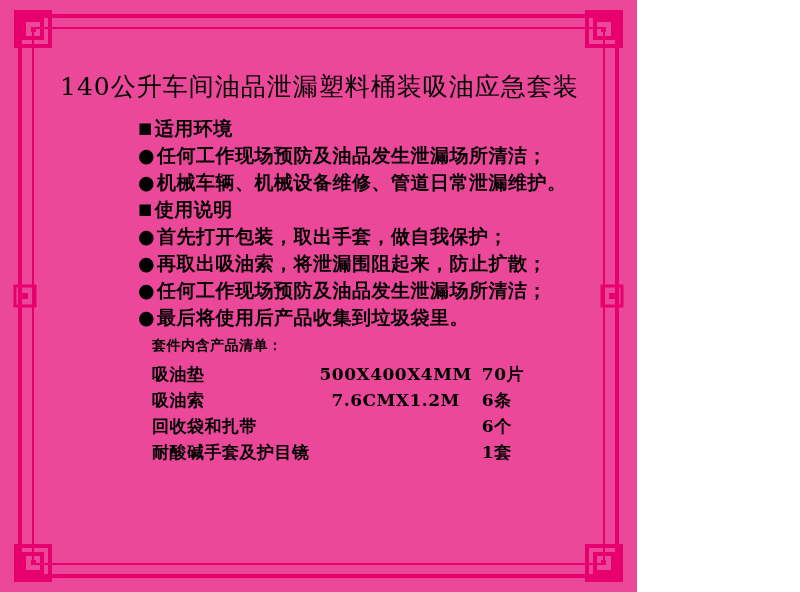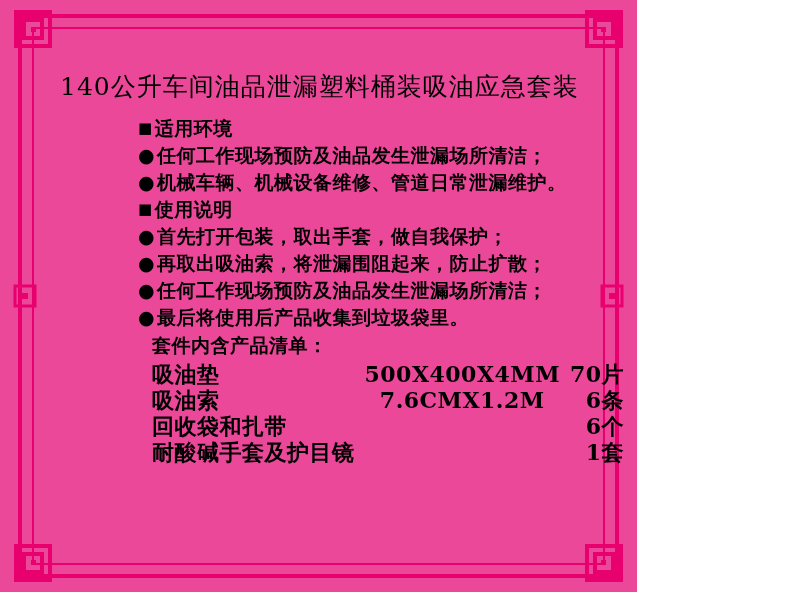--- a/index.html
+++ b/index.html
@@ -100,47 +100,47 @@
 
   .line .bullet {
     display: inline-block;
     margin-right: 2px;
   }
 
   .sec-head .bullet { font-size: 15px; vertical-align: 2px; }
 
   .list-title {
     font-family: "DejaVu Serif", "Liberation Serif", serif;
-    font-size: 19px;
+    font-size: 14px;
     font-weight: bold;
     color: #000000;
     line-height: 28px;
     padding-left: 14px;
     letter-spacing: 0.5px;
     white-space: nowrap;
   }
 
   table.items {
     border-collapse: collapse;
     margin-left: 14px;
     margin-top: 2px;
   }
   table.items td {
     font-family: "DejaVu Serif", "Liberation Serif", serif;
-    font-size: 22px;
+    font-size: 17px;
     font-weight: bold;
     color: #000000;
     line-height: 26px;
     padding: 0;
     white-space: nowrap;
     letter-spacing: 0.5px;
   }
   table.items td.name { padding-right: 10px; }
   table.items td.spec { padding-right: 10px; text-align: center; }
-  td.qty-cell { width: 150px; text-align: right; }
+  td.qty-cell { width: 150px; text-align: left; }
   .qty-inner { display: inline-block; }
 </style>
 </head>
 <body>
 
 <div class="poster">
 
   <div class="frame-outer"></div>
   <div class="frame-inner"></div>
 

